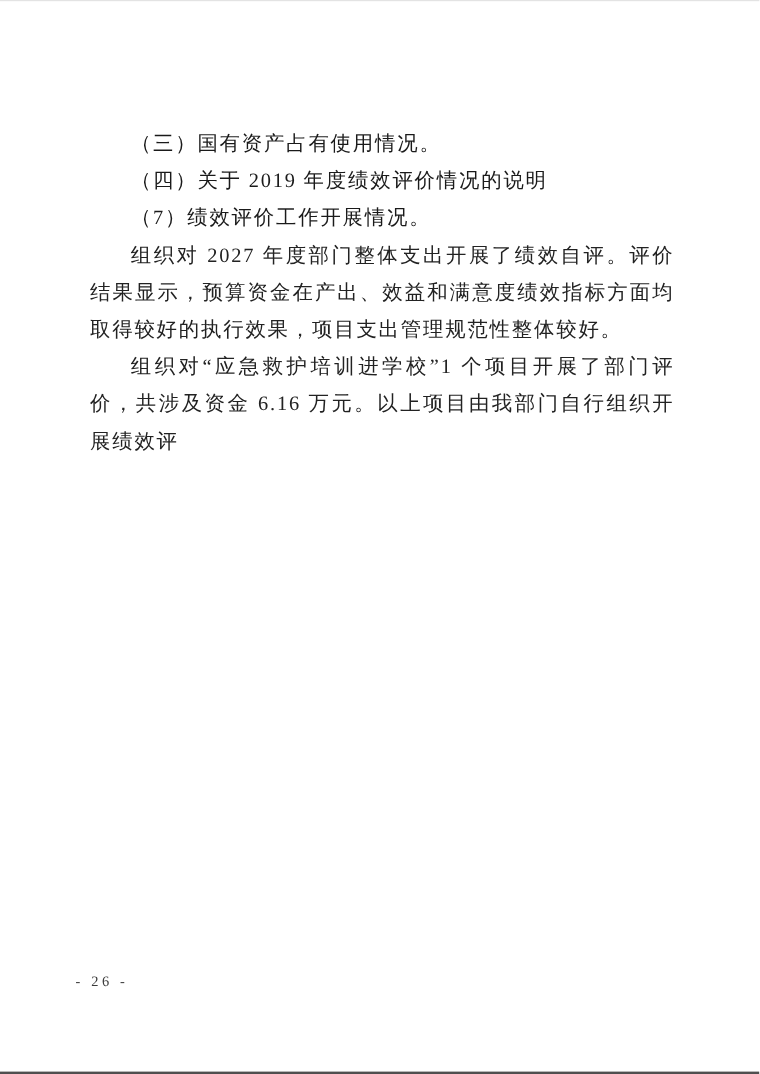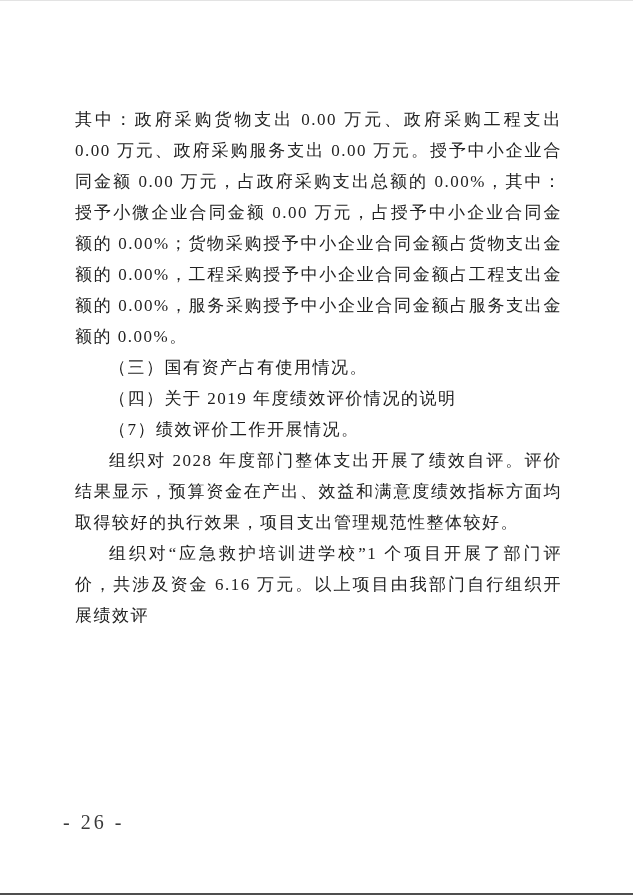--- a/index.html
+++ b/index.html
@@ -40,43 +40,42 @@
   }
   .heading {
     font-weight: 400;
     text-indent: 2em;
     color: #1a1a1a;
   }
   .page-number {
     position: absolute;
     left: 63px;
     top: 810px;
-    font-size: 20px;
+    font-size: 12px;
     letter-spacing: 3px;
     color: #3a3a3a;
     font-family: "Liberation Serif", "DejaVu Serif", serif;
   }
   .bottom-edge {
     position: absolute;
     left: 0;
     right: 0;
     bottom: 0;
     height: 2px;
     background: #4f4f4f;
   }
 </style>
 </head>
 <body>
 
 <div class="page">
   <div class="content">
-    <p class="para no-indent">其中：政府采购货物支出 0.00 万元、政府采购工程支出 0.00 万元、政府采购服务支出 0.00 万元。授予中小企业合同金额 0.00 万元，占政府采购支出总额的 0.00%，其中：授予小微企业合同金额 0.00 万元，占授予中小企业合同金额的 0.00%；货物采购授予中小企业合同金额占货物支出金额的 0.00%，工程采购授予中小企业合同金额占工程支出金额的 0.00%，服务采购授予中小企业合同金额占服务支出金额的 0.00%。</p>
     <p class="heading">（三）国有资产占有使用情况。</p>
     <p class="heading">（四）关于 2019 年度绩效评价情况的说明</p>
     <p class="heading">（7）绩效评价工作开展情况。</p>
-    <p class="para">组织对 2028 年度部门整体支出开展了绩效自评。评价结果显示，预算资金在产出、效益和满意度绩效指标方面均取得较好的执行效果，项目支出管理规范性整体较好。</p>
+    <p class="para">组织对 2027 年度部门整体支出开展了绩效自评。评价结果显示，预算资金在产出、效益和满意度绩效指标方面均取得较好的执行效果，项目支出管理规范性整体较好。</p>
     <p class="para">组织对“应急救护培训进学校”1 个项目开展了部门评价，共涉及资金 6.16 万元。以上项目由我部门自行组织开展绩效评</p>
   </div>
 
   <div class="page-number">- 26 -</div>
 
   <div class="bottom-edge"></div>
 </div>
 
 </body></html>

